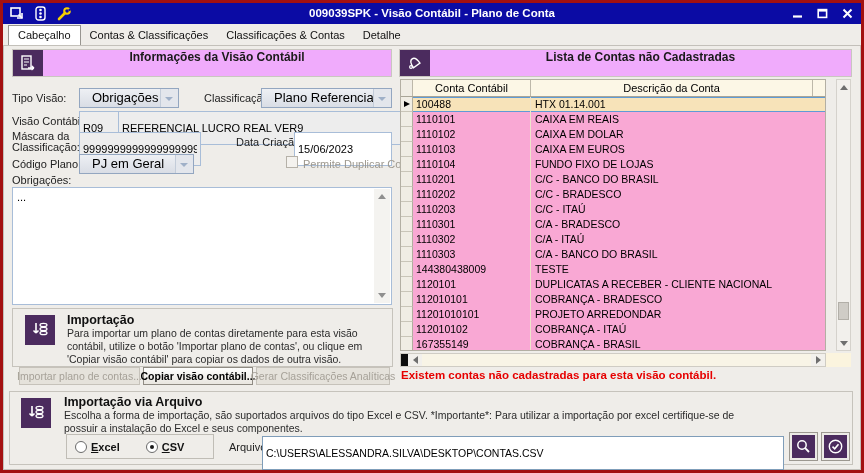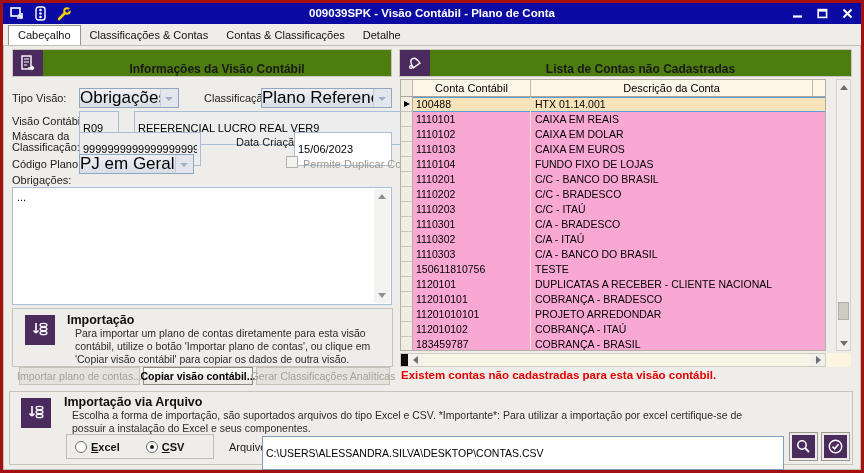--- a/index.html
+++ b/index.html
@@ -17,47 +17,47 @@
 
   
   .tabbar { position:absolute; left:0; top:21px; width:858px; height:21px; display:flex; align-items:flex-end; padding-left:5px; }
   .tab { font-size:11px; color:#111; padding:3px 9px 4px; position:relative; }
   .tab.active { background:#fff; border:1px solid #979590; border-bottom:none; top:1px; padding-bottom:5px; }
 
   
   .content { position:absolute; left:0; top:42px; width:858px; height:425px; border:1px solid #c3c0ba; background:#efede9; }
 
   
-  .panel-header { position:absolute; height:28px; background:#4d7c0f; border:1px solid #c9c6c0; display:flex; align-items:flex-end; }
+  .panel-header { position:absolute; height:28px; background:#f0abfc; border:1px solid #c9c6c0; display:flex; align-items:flex-start; }
   .ph-icon { width:30px; height:26px; background:#4b2b5e; display:flex; align-items:center; justify-content:center; flex:none; }
   .ph-title { flex:1; text-align:center; font-weight:bold; font-size:12px; color:#1a1a1a; }
 
   .lbl { position:absolute; font-size:11px; color:#222; white-space:nowrap; }
   .lbl.wrap { white-space:normal; line-height:11px; }
   .lbl.dis { color:#9d988e; }
 
-  .dd { position:absolute; height:20px; border:1px solid #93a6c0; background:linear-gradient(#eef0f4,#d9dde5); font-size:17px; color:#000; line-height:18px; padding-left:0; white-space:nowrap; overflow:hidden; }
+  .dd { position:absolute; height:20px; border:1px solid #93a6c0; background:linear-gradient(#eef0f4,#d9dde5); font-size:13px; color:#000; line-height:18px; padding-left:12px; white-space:nowrap; overflow:hidden; }
   .dd::after { content:""; position:absolute; right:5px; top:8px; border:4px solid transparent; border-top-color:#9fb0c8; }
   .dd::before { content:""; position:absolute; right:0; top:0; width:17px; height:100%; background:#e3e6ec; border-left:1px solid #c3ccd9; }
 
   .inp { position:absolute; height:19px; border:1px solid #a8bdd8; background:#ededed; font-size:11px; color:#000; padding:16px 3px; font-family:"Liberation Sans",sans-serif; }
   .inp.white { background:#fff; }
 
   .txtarea { position:absolute; border:1px solid #a8bdd8; background:#fff; font-size:11px; color:#000; padding:3px 20px 3px 4px; }
   .mini-vsb { position:absolute; top:1px; right:1px; bottom:1px; width:16px; background:#f4f3f0; }
   .tri-up, .tri-down { position:absolute; left:4px; width:0; height:0; border-left:4px solid transparent; border-right:4px solid transparent; }
   .tri-up { top:5px; border-bottom:5px solid #8f8f8f; }
   .tri-down { bottom:5px; border-top:5px solid #8f8f8f; }
 
   .checkbox { position:absolute; width:12px; height:12px; border:1px solid #b5b1a8; background:#f4f2ee; }
 
   .groupbox { position:absolute; border:1px solid #c6c3bc; background:#efede9; }
   .sq-icon { position:absolute; background:#4b2b5e; display:flex; align-items:center; justify-content:center; }
   .g-title { position:absolute; font-size:12.5px; font-weight:bold; color:#111; }
-  .g-desc { position:absolute; font-size:10.5px; line-height:13px; color:#2b2b2b;margin-left:8px; }
+  .g-desc { position:absolute; font-size:10.5px; line-height:13px; color:#2b2b2b; }
 
   .btn { position:absolute; height:18px; font-size:10.5px; display:flex; align-items:center; justify-content:center; border:1px solid #8f8b83; background:linear-gradient(#fdfdfc,#e9e6e0); color:#000; white-space:nowrap; }
   .btn.primary { font-weight:bold; }
   .btn.disabled { border-color:#c6c2ba; background:#e5e2db; color:#a6a198; }
 
   .radio-box { position:absolute; border:1px solid #c0bdb6; display:flex; align-items:center; padding:0 8px; gap:26px; background:#efede9; }
   .radio-item { display:flex; align-items:center; gap:4px; }
   .radio { width:12px; height:12px; border-radius:50%; border:1px solid #6a6a6a; background:#fff; position:relative; flex:none; }
   .radio.checked::after { content:""; position:absolute; left:3px; top:3px; width:4px; height:4px; border-radius:50%; background:#1a1a1a; }
   .radio-label { font-size:11px; font-weight:bold; color:#111; }
@@ -140,22 +140,22 @@
       <span class="tb-ctl">
         <svg width="11" height="11" viewBox="0 0 11 11">
             <path d="M1.5 1.5 L9.5 9.5 M9.5 1.5 L1.5 9.5" stroke="#fff" stroke-width="2"></path>
           </svg>
       </span>
     </div>
   </div>
 
   <div class="tabbar">
       <div class="tab active">Cabeçalho</div>
+      <div class="tab">Contas &amp; Classificações</div>
       <div class="tab">Classificações &amp; Contas</div>
-      <div class="tab">Contas &amp; Classificações</div>
       <div class="tab">Detalhe</div>
     </div>
 
   <div class="content">
 
     <div class="panel-header" style="left:8px; top:3px; width:380px;">
       <span class="ph-icon">
         <svg width="18" height="18" viewBox="0 0 18 18">
             <rect x="3" y="2" width="9" height="13" fill="none" stroke="#fff" stroke-width="1.4"></rect>
             <path d="M5 5 H10 M5 8 H10 M5 11 H8" stroke="#fff" stroke-width="1.1"></path>
@@ -165,21 +165,21 @@
       <span class="ph-title">Informações da Visão Contábil</span>
     </div>
 
     <span class="lbl" style="left:8px; top:46px;">Tipo Visão:</span>
     <div class="dd" style="left:75px; top:42px; width:100px;">Obrigações</div>
     <span class="lbl" style="left:200px; top:46px;">Classificação:</span>
     <div class="dd" style="left:257px; top:42px; width:131px;">Plano Referencial</div>
 
     <span class="lbl" style="left:8px; top:69px;">Visão Contábil:</span>
     <input class="inp" style="left: 75px; top: 65px; width: 40px;" value="R09">
-    <input class="inp" style="left: 130px; top: 65px; width: 330px;" value="REFERENCIAL LUCRO REAL VER9">
+    <input class="inp" style="left: 114px; top: 65px; width: 330px;" value="REFERENCIAL LUCRO REAL VER9">
 
     <span class="lbl wrap" style="left:8px; top:85px; width:66px;">Máscara da Classificação:</span>
     <input class="inp" style="left: 75px; top: 86px; width: 122px;" value="9999999999999999999">
     <span class="lbl" style="left:232px; top:90px;">Data Criação:</span>
     <input class="inp white" style="left: 290px; top: 86px; width: 98px;" value="15/06/2023">
 
     <span class="lbl" style="left:8px; top:112px;">Código Plano:</span>
     <div class="dd" style="left:75px; top:108px; width:115px;">PJ em Geral</div>
     <span class="checkbox" style="left:282px; top:110px;"></span>
     <span class="lbl dis" style="left:299px; top:112px;">Permite Duplicar Contas</span>
@@ -290,21 +290,21 @@
             <div class="gr-fill"></div>
           </div>
           <div class="grid-row">
             <div class="gr-ind"></div>
             <div class="gr-c1">1110303</div>
             <div class="gr-c2">C/A - BANCO DO BRASIL</div>
             <div class="gr-fill"></div>
           </div>
           <div class="grid-row">
             <div class="gr-ind"></div>
-            <div class="gr-c1">150611810756</div>
+            <div class="gr-c1">144380438009</div>
             <div class="gr-c2">TESTE</div>
             <div class="gr-fill"></div>
           </div>
           <div class="grid-row">
             <div class="gr-ind"></div>
             <div class="gr-c1">1120101</div>
             <div class="gr-c2">DUPLICATAS A RECEBER - CLIENTE NACIONAL</div>
             <div class="gr-fill"></div>
           </div>
           <div class="grid-row">
@@ -320,21 +320,21 @@
             <div class="gr-fill"></div>
           </div>
           <div class="grid-row">
             <div class="gr-ind"></div>
             <div class="gr-c1">112010102</div>
             <div class="gr-c2">COBRANÇA - ITAÚ</div>
             <div class="gr-fill"></div>
           </div>
           <div class="grid-row">
             <div class="gr-ind"></div>
-            <div class="gr-c1">183459787</div>
+            <div class="gr-c1">167355149</div>
             <div class="gr-c2">COBRANÇA - BRASIL</div>
             <div class="gr-fill"></div>
           </div>
         </div>
     </div>
 
     <div class="vsb">
       <span class="vsb-arrow" style="top:0;">
           <span class="tu"></span>
         </span>

